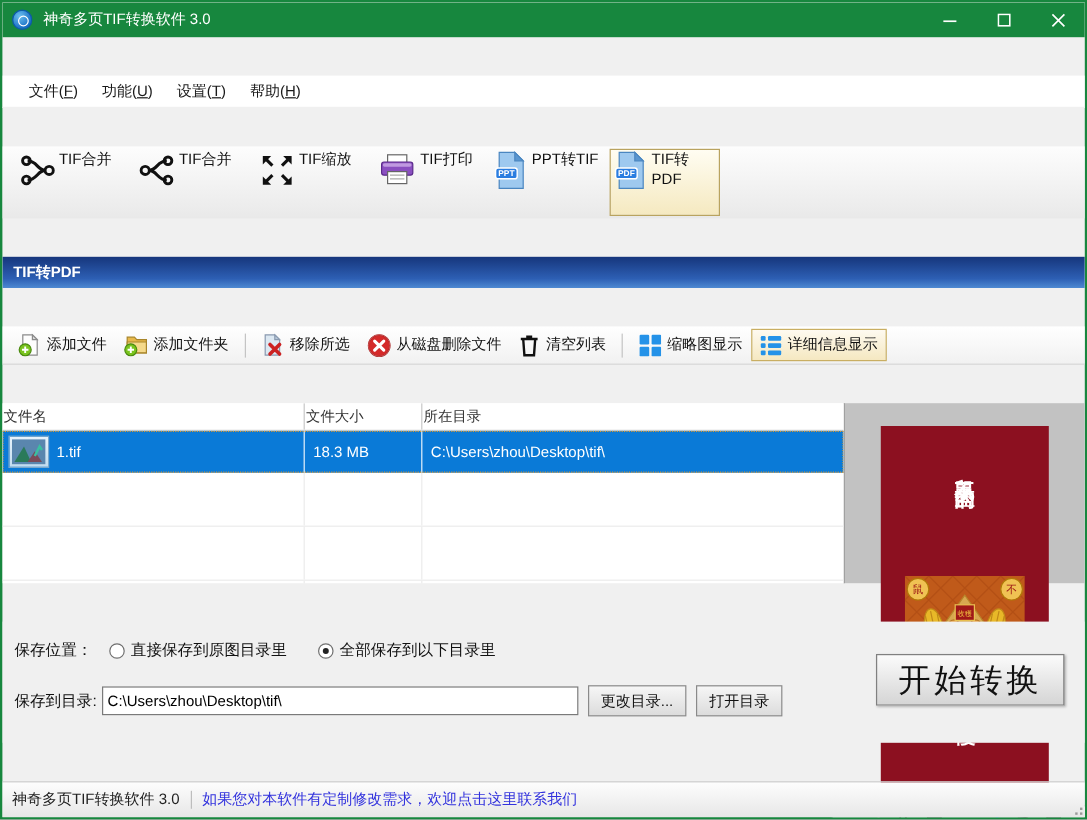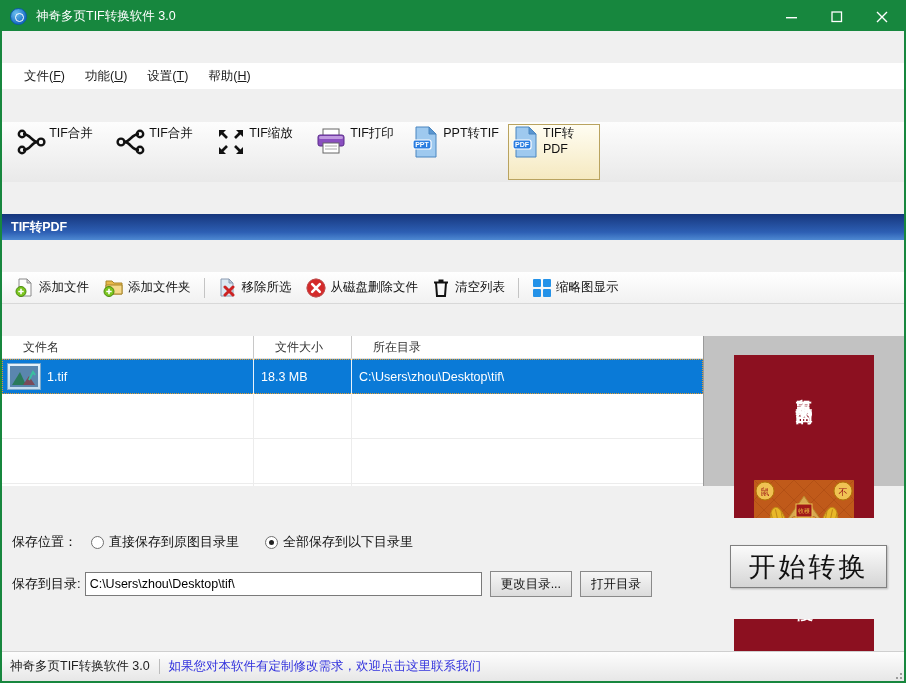--- a/index.html
+++ b/index.html
@@ -34,21 +34,21 @@
   .act-sep{ width:1px; height:20px; background:#c4c4c4; margin:0 6px; flex:0 0 auto;}
   
   .main{ flex:1 1 auto; display:flex; min-height:0;}
   .filelist{ flex:1 1 auto; background:#fff; position:relative; overflow:hidden;}
   .flrow{ display:flex; align-items:stretch;}
   .col1{ width:252px; flex:0 0 auto;}
   .col2{ width:98px; flex:0 0 auto;}
   .col3{ flex:1 1 auto;}
   .list-header{ height:23px; font-size:12px; color:#333; background:#fff; border-bottom:1px solid #e0e0e0;}
   .list-header .col1,.list-header .col2{ border-right:1px solid #c8c8c8;}
-  .list-header div{ display:flex; align-items:center; padding-left:21px;}
+  .list-header div{ display:flex; align-items:center; padding-left:1px;}
   .file-row{ height:35px; background:#0a7ad7; color:#fff; font-size:12.5px; outline:1px dotted #e39b2d; outline-offset:-1px;}
   .file-row .col1,.file-row .col2{ border-right:1px solid rgba(255,255,255,.9);}
   .file-row .cell{ display:flex; align-items:center; padding-left:7px; height:100%;}
   .file-row .col1.cell{ padding-left:5px; gap:6px;}
   .thumb{ width:34px; height:27px; background:linear-gradient(#e7f2fb,#c2dcef); border:1px solid #7aa8cc; display:flex; align-items:center; justify-content:center; flex:0 0 auto;}
   .empty-row{ height:45px; border-bottom:1px solid #ececec;}
   .empty-row .col1,.empty-row .col2{ border-right:1px solid #ececec;}
   
   .preview{ width:201px; flex:0 0 auto; background:#c2c2c2; border-left:1px solid #9a9a9a; display:flex; flex-direction:column; align-items:center;}
   .poster{ width:140px; height:316px; margin-top:19px; background:#8c1020; display:flex; flex-direction:column; align-items:center; flex:0 0 auto;}
@@ -236,20 +236,31 @@
     </div>
     <div class="act-sep"></div>
     <div class="act-btn">
       <svg width="19" height="19" viewBox="0 0 19 19">
           <rect x="1" y="1" width="8" height="8" rx="1" fill="#2492e8"></rect>
           <rect x="11" y="1" width="8" height="8" rx="1" fill="#2492e8"></rect>
           <rect x="1" y="11" width="8" height="8" rx="1" fill="#2492e8"></rect>
           <rect x="11" y="11" width="8" height="8" rx="1" fill="#2492e8"></rect>
         </svg>
       <span>缩略图显示</span>
+    </div>
+    <div class="act-btn selected">
+      <svg width="19" height="19" viewBox="0 0 19 19">
+          <rect x="1" y="2" width="4" height="4" rx="1" fill="#2492e8"></rect>
+          <rect x="7" y="2" width="11" height="4" rx="1" fill="#2492e8"></rect>
+          <rect x="1" y="8" width="4" height="4" rx="1" fill="#2492e8"></rect>
+          <rect x="7" y="8" width="11" height="4" rx="1" fill="#2492e8"></rect>
+          <rect x="1" y="14" width="4" height="4" rx="1" fill="#2492e8"></rect>
+          <rect x="7" y="14" width="11" height="4" rx="1" fill="#2492e8"></rect>
+        </svg>
+      <span>详细信息显示</span>
     </div>
   </div>
 
   <div class="main">
     <div class="filelist">
       <div class="flrow list-header">
         <div class="col1">文件名</div>
         <div class="col2">文件大小</div>
         <div class="col3">所在目录</div>
       </div>

